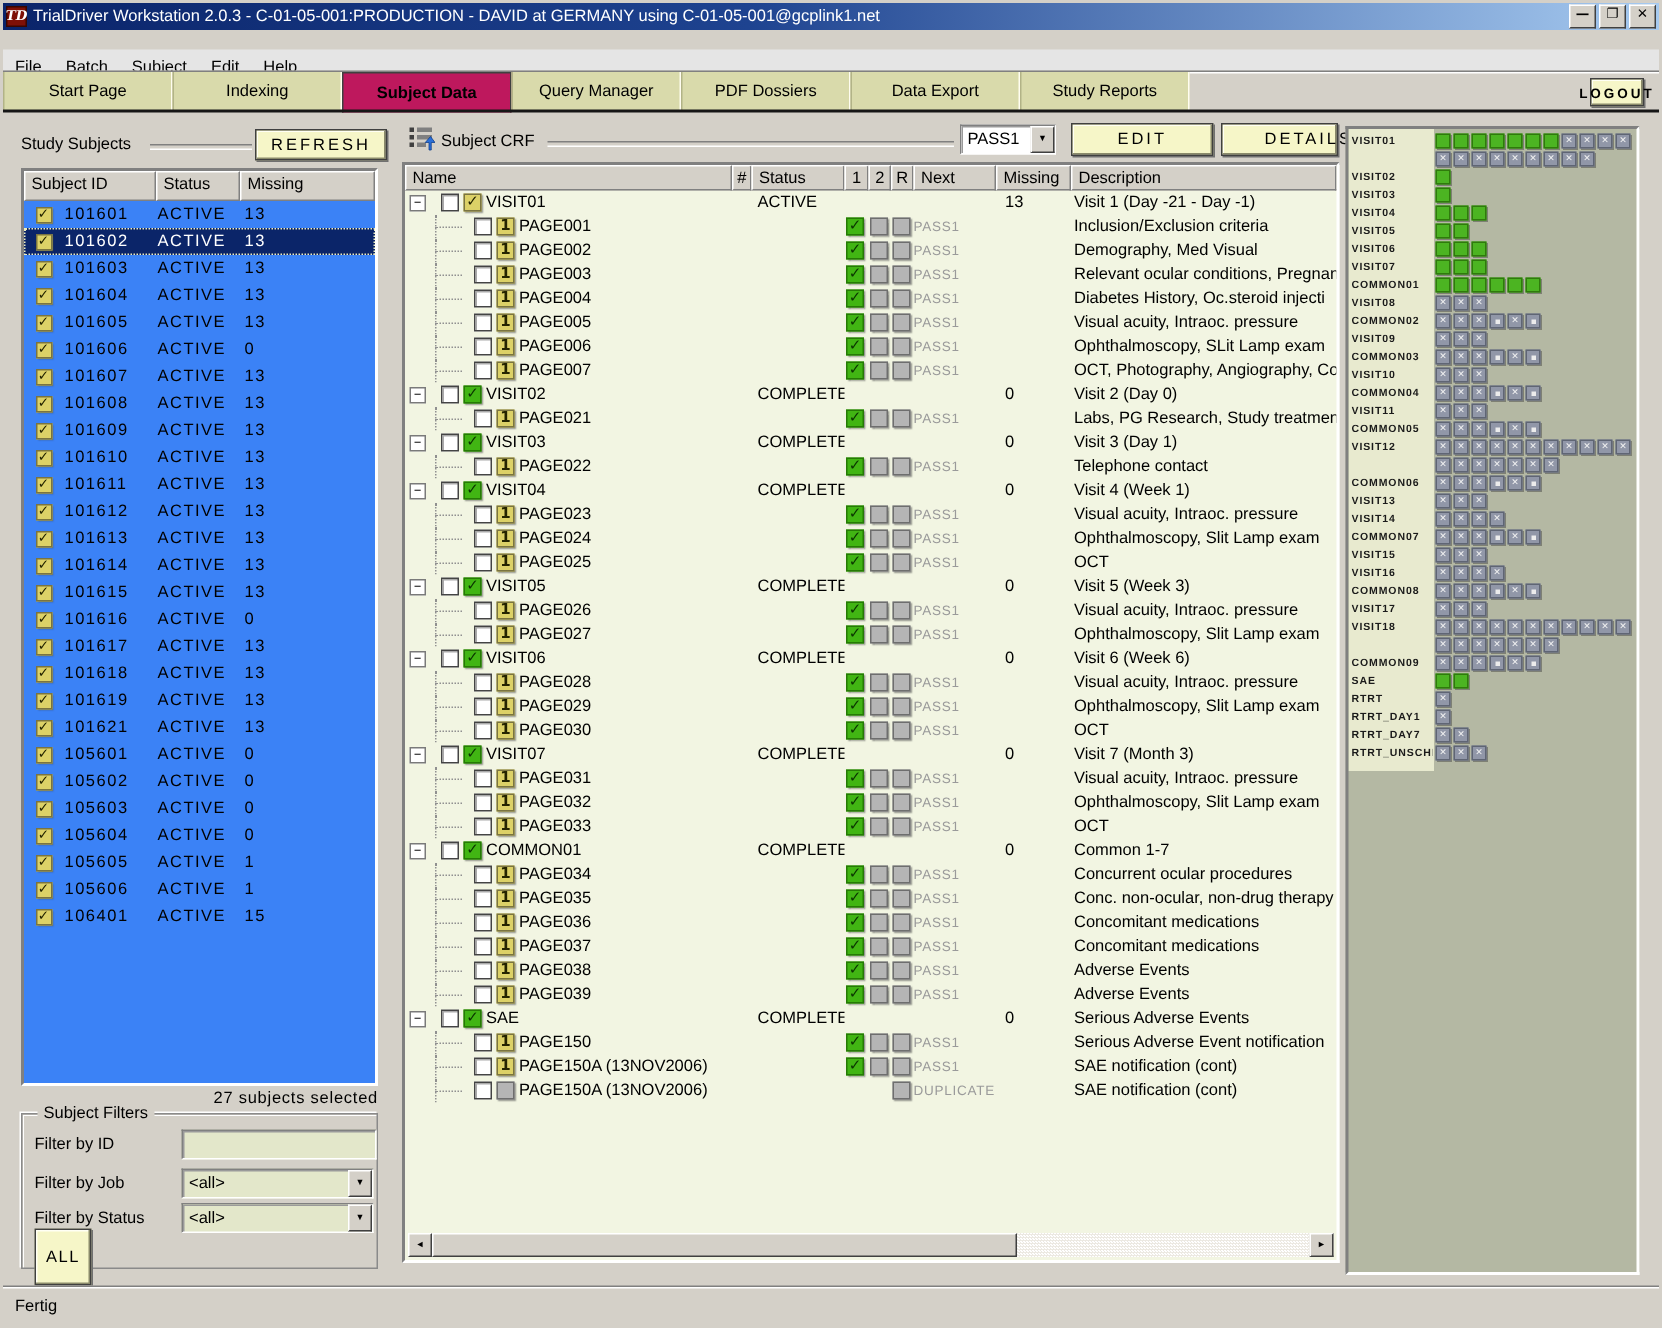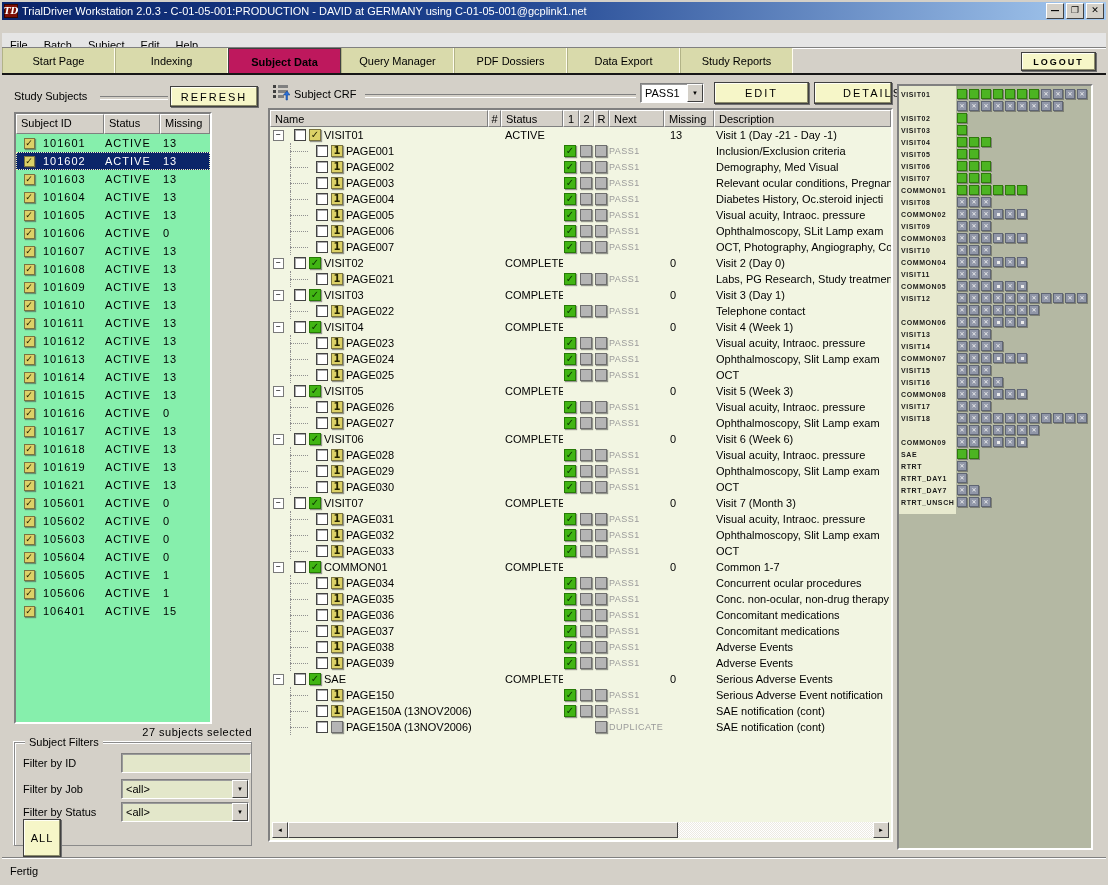--- a/index.html
+++ b/index.html
@@ -19,21 +19,21 @@
   .menubar{position:absolute;left:2px;top:20px;right:2px;height:24px;background:#e5e5e5;
     display:flex;align-items:center;border-bottom:1px solid #808080;box-shadow:0 1px 0 #fff;margin-top:13px;}
   .menu-item{padding:3px 8px;}
   
   .tabbar{position:absolute;left:2px;top:47px;right:2px;height:26px;background:#d4d0c8;
     border-top:1px solid #808080;box-shadow:inset 0 1px 0 #fff;display:flex;}
   .tab{width:111px;height:100%;background:#d9daab;border-right:1px solid #fffdf0;border-left:1px solid #b2b387;
     display:flex;align-items:center;justify-content:center;white-space:nowrap;}
   .tab.active{background:#be185d;border:1px solid #404040;border-bottom:none;font-weight:bold;}
   .tabline{position:absolute;left:2px;top:73px;right:2px;height:2px;background:#161616;}
-  .logout{position:absolute;right:12px;top:52px;width:75px;height:19px;font:bold 9px "Liberation Sans",sans-serif;
+  .logout{position:absolute;right:12px;top:52px;width:36px;height:19px;font:bold 9px "Liberation Sans",sans-serif;
     letter-spacing:1px;}
   
   .btn{background:#f6f6c8;border:1px solid #404040;box-shadow:inset -1px -1px 0 #8a8a6a,inset 1px 1px 0 #fffff4,1px 1px 0 #707070;
     display:flex;align-items:center;justify-content:center;letter-spacing:2px;box-sizing:border-box;cursor:default;}
   .sunken{border:1px solid;border-color:#808080 #fff #fff #808080;box-shadow:inset 1px 1px 0 #9a9a9a;}
   .combo{display:flex;align-items:center;box-sizing:border-box;border:1px solid;border-color:#808080 #fff #fff #808080;
     box-shadow:inset 1px 1px 0 #9a9a9a;background:#fff;padding-left:4px;}
   .combo .val{flex:1;white-space:nowrap;overflow:hidden;}
   .combo .drop{width:16px;height:100%;background:#d4d0c8;border:1px solid;border-color:#fff #404040 #404040 #fff;
     font-size:6px;display:flex;align-items:center;justify-content:center;box-sizing:border-box;}
@@ -47,21 +47,21 @@
   .t-b{background:#b5b5b5;border-color:#6e6e6e;color:#b5b5b5;}
   .cbx{display:inline-block;width:12px;height:12px;background:#fff;border:1px solid #444;
     box-shadow:inset 1px 1px 0 #aaa;box-sizing:border-box;flex:none;}
   .exp{display:inline-flex;width:9px;height:9px;border:1px solid #7a7a7a;background:#fff;flex:none;
     align-items:center;justify-content:center;font:8px/8px "DejaVu Sans Mono",monospace;}
   
   .lpanel{position:absolute;left:8px;top:80px;width:254px;height:772px;}
   .grp-title{position:absolute;left:6px;top:10px;}
   .grp-line{position:absolute;left:92px;right:94px;top:16px;height:2px;border-top:1px solid #808080;border-bottom:1px solid #fff;}
   .refresh{position:absolute;right:4px;top:6px;width:88px;height:21px;}
-  .stable{position:absolute;left:6px;top:32px;width:198px;height:612px;background:#86efac;
+  .stable{position:absolute;left:6px;top:32px;width:238px;height:612px;background:#3b82f6;
     border:2px solid;border-color:#808080 #fff #fff #808080;box-sizing:border-box;overflow:hidden;}
   .sthead{display:flex;height:20px;}
   .sh-id{width:88px;} .sh-status{width:56px;} .sh-missing{flex:1;}
   .srow{display:flex;height:18px;align-items:center;letter-spacing:1px;}
   .srow .tile{margin-left:8px;margin-right:8px;width:11px;height:11px;font:bold 9px/9px "DejaVu Sans",sans-serif;}
   .s-id{width:62px;} .s-status{width:58px;} .s-missing{flex:1;}
   .srow.sel{background:#0b2569;color:#fff;outline:1px dotted #f0f0c0;outline-offset:-1px;}
   .summary{position:absolute;left:6px;top:646px;width:238px;text-align:right;letter-spacing:.5px;}
   .filters{position:absolute;left:6px;top:662px;width:238px;height:104px;border:1px solid #8a8a8a;
     box-shadow:1px 1px 0 #fff inset, -1px -1px 0 #fff;box-sizing:border-box;}

